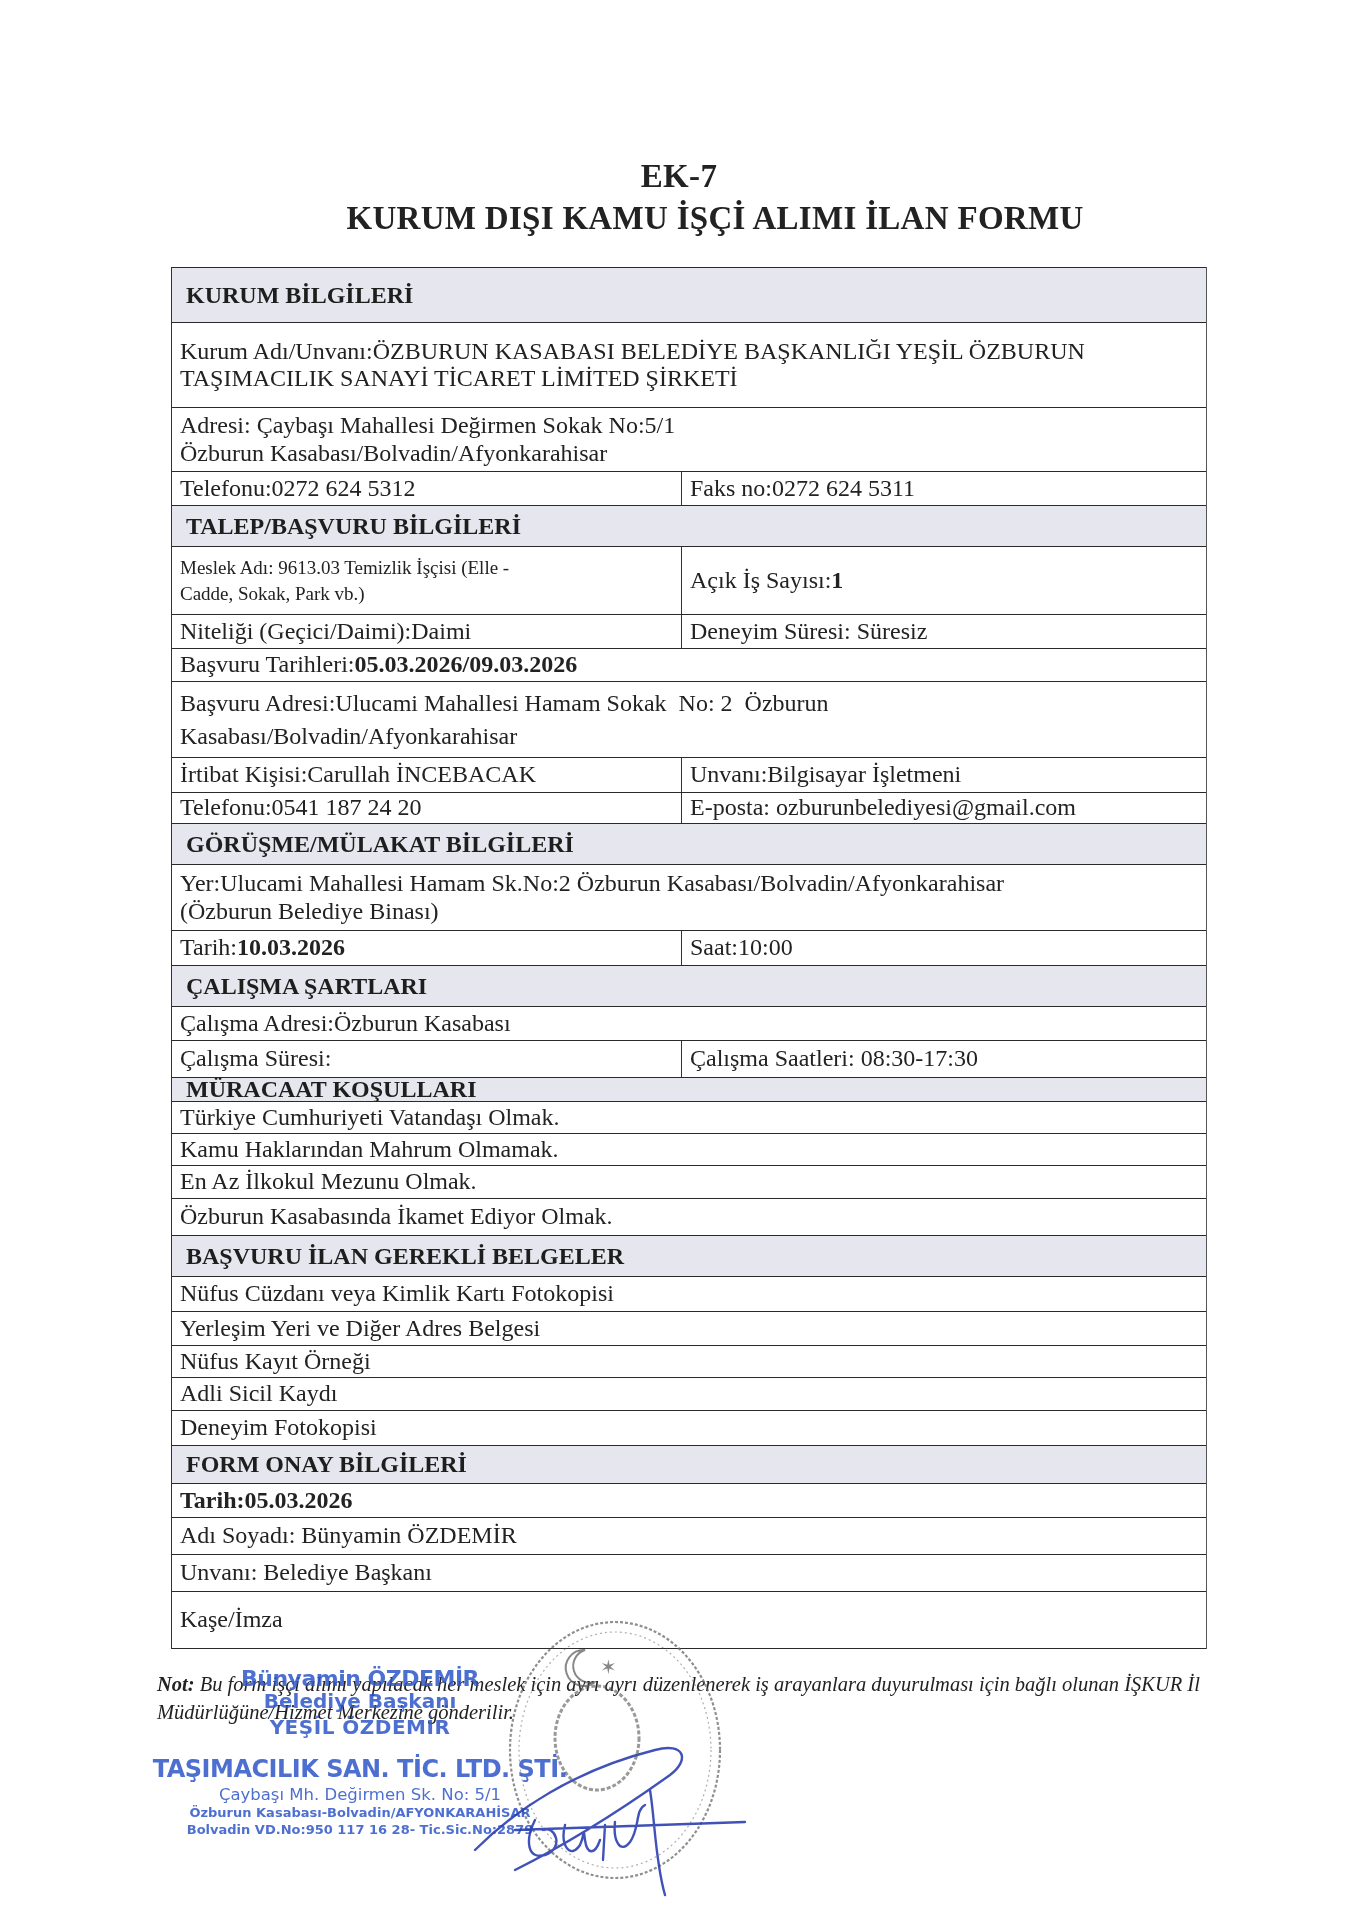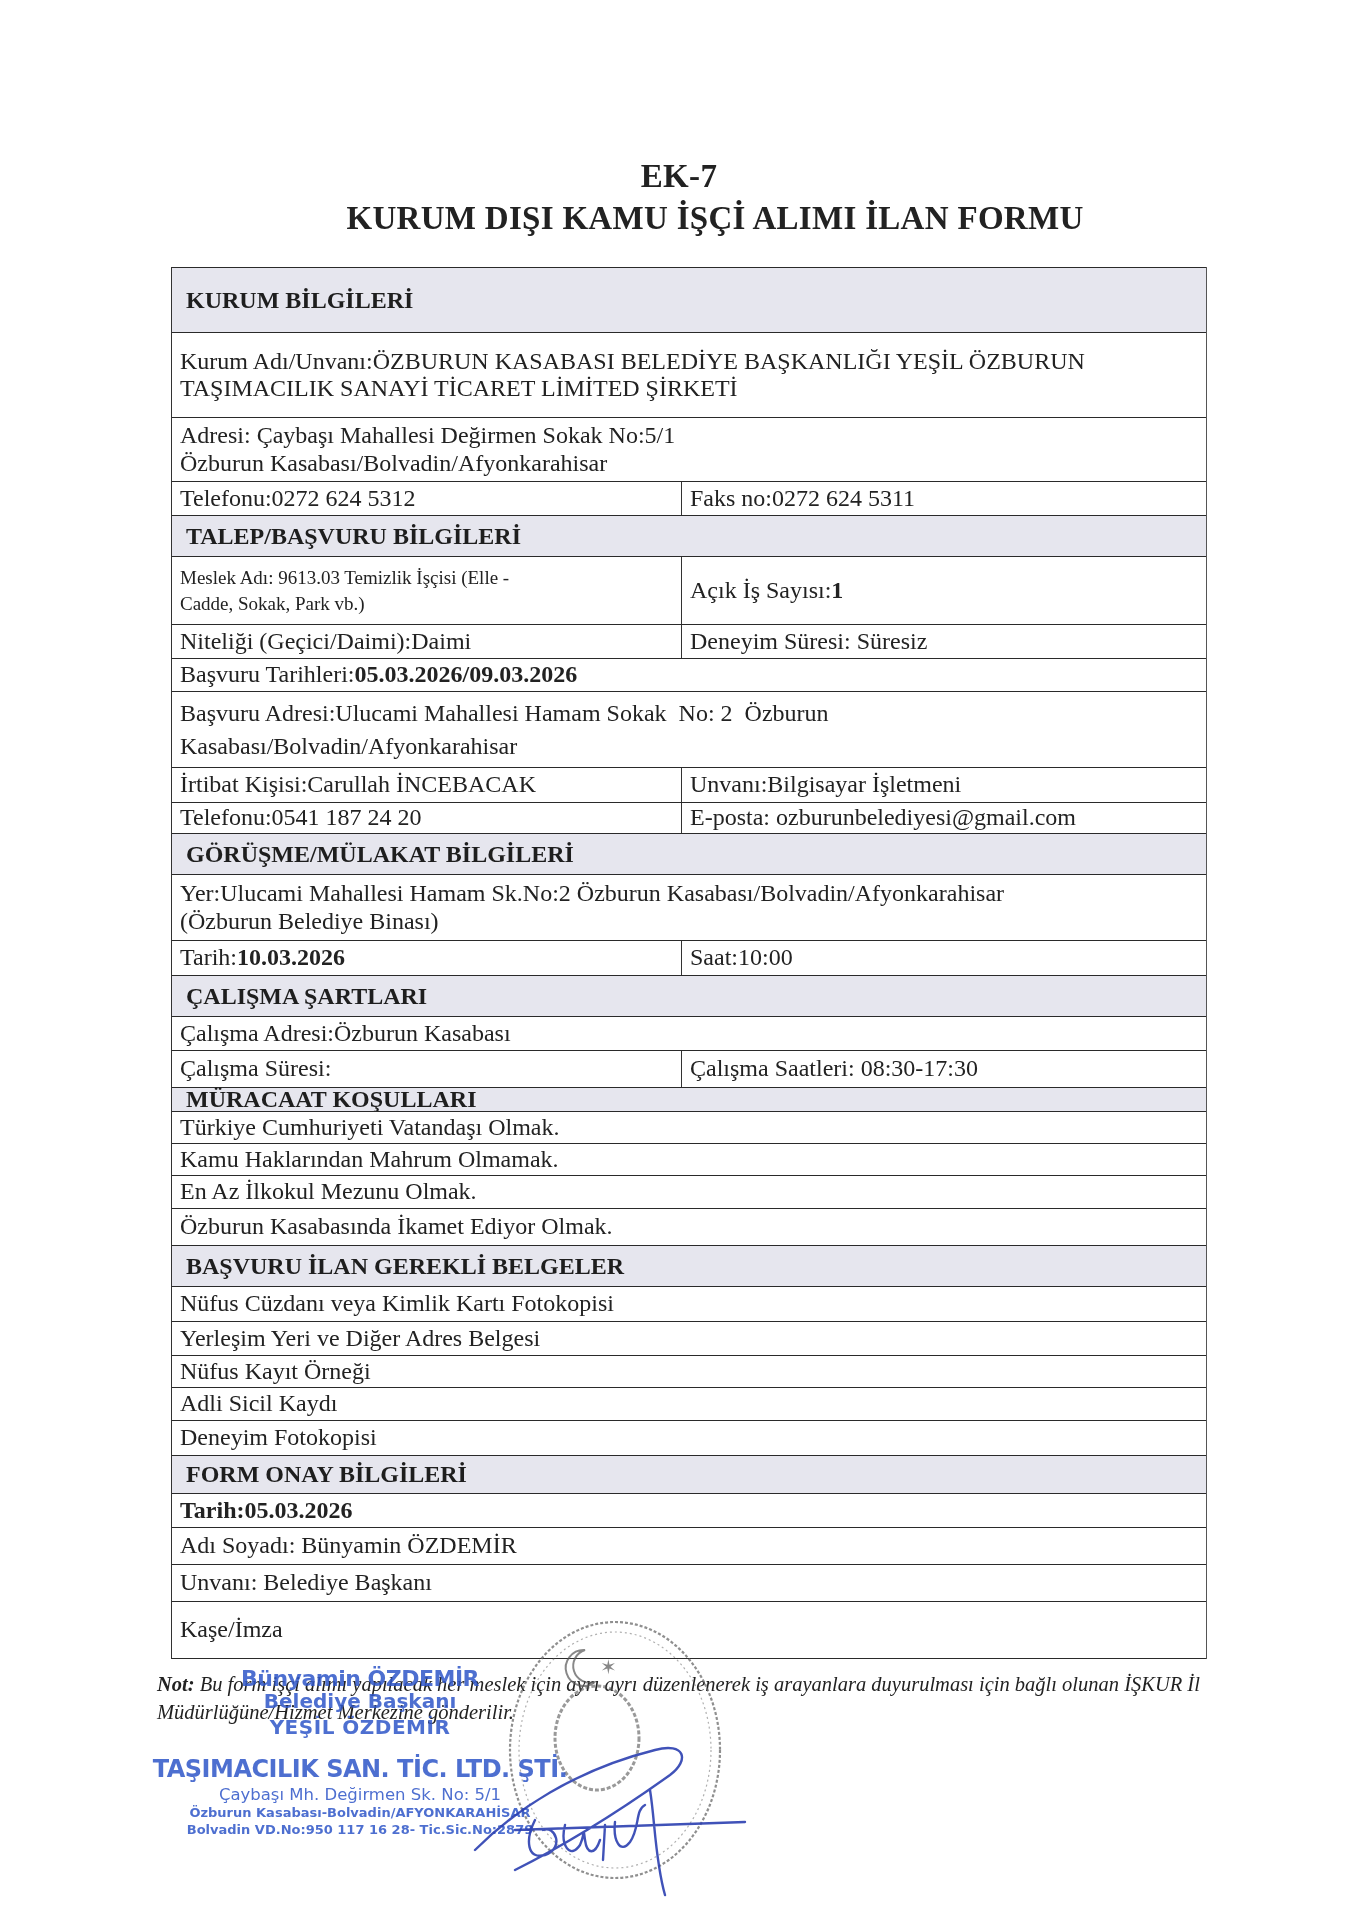--- a/index.html
+++ b/index.html
@@ -40,21 +40,21 @@
   .sig { position: absolute; left: 455px; top: 1730px; }
 </style>
 </head>
 <body>
 
 <div class="title" id="t1">EK-7</div>
 <div class="title" id="t2">KURUM DIŞI KAMU İŞÇİ ALIMI İLAN FORMU</div>
 
 <div class="tbl">
 
-  <div class="row hdr" style="height:65px">KURUM BİLGİLERİ</div>
+  <div class="row hdr" style="height:55px">KURUM BİLGİLERİ</div>
   <div class="row" style="height:85px">
     <div class="cell full">
       <div><span>Kurum Adı/Unvanı:</span><span>ÖZBURUN KASABASI BELEDİYE BAŞKANLIĞI YEŞİL ÖZBURUN</span></div>
       <div>TAŞIMACILIK SANAYİ TİCARET LİMİTED ŞİRKETİ</div>
     </div>
   </div>
   <div class="row" style="height:64px">
     <div class="cell full">
       <div>Adresi: Çaybaşı Mahallesi Değirmen Sokak No:5/1</div>
       <div>Özburun Kasabası/Bolvadin/Afyonkarahisar</div>

